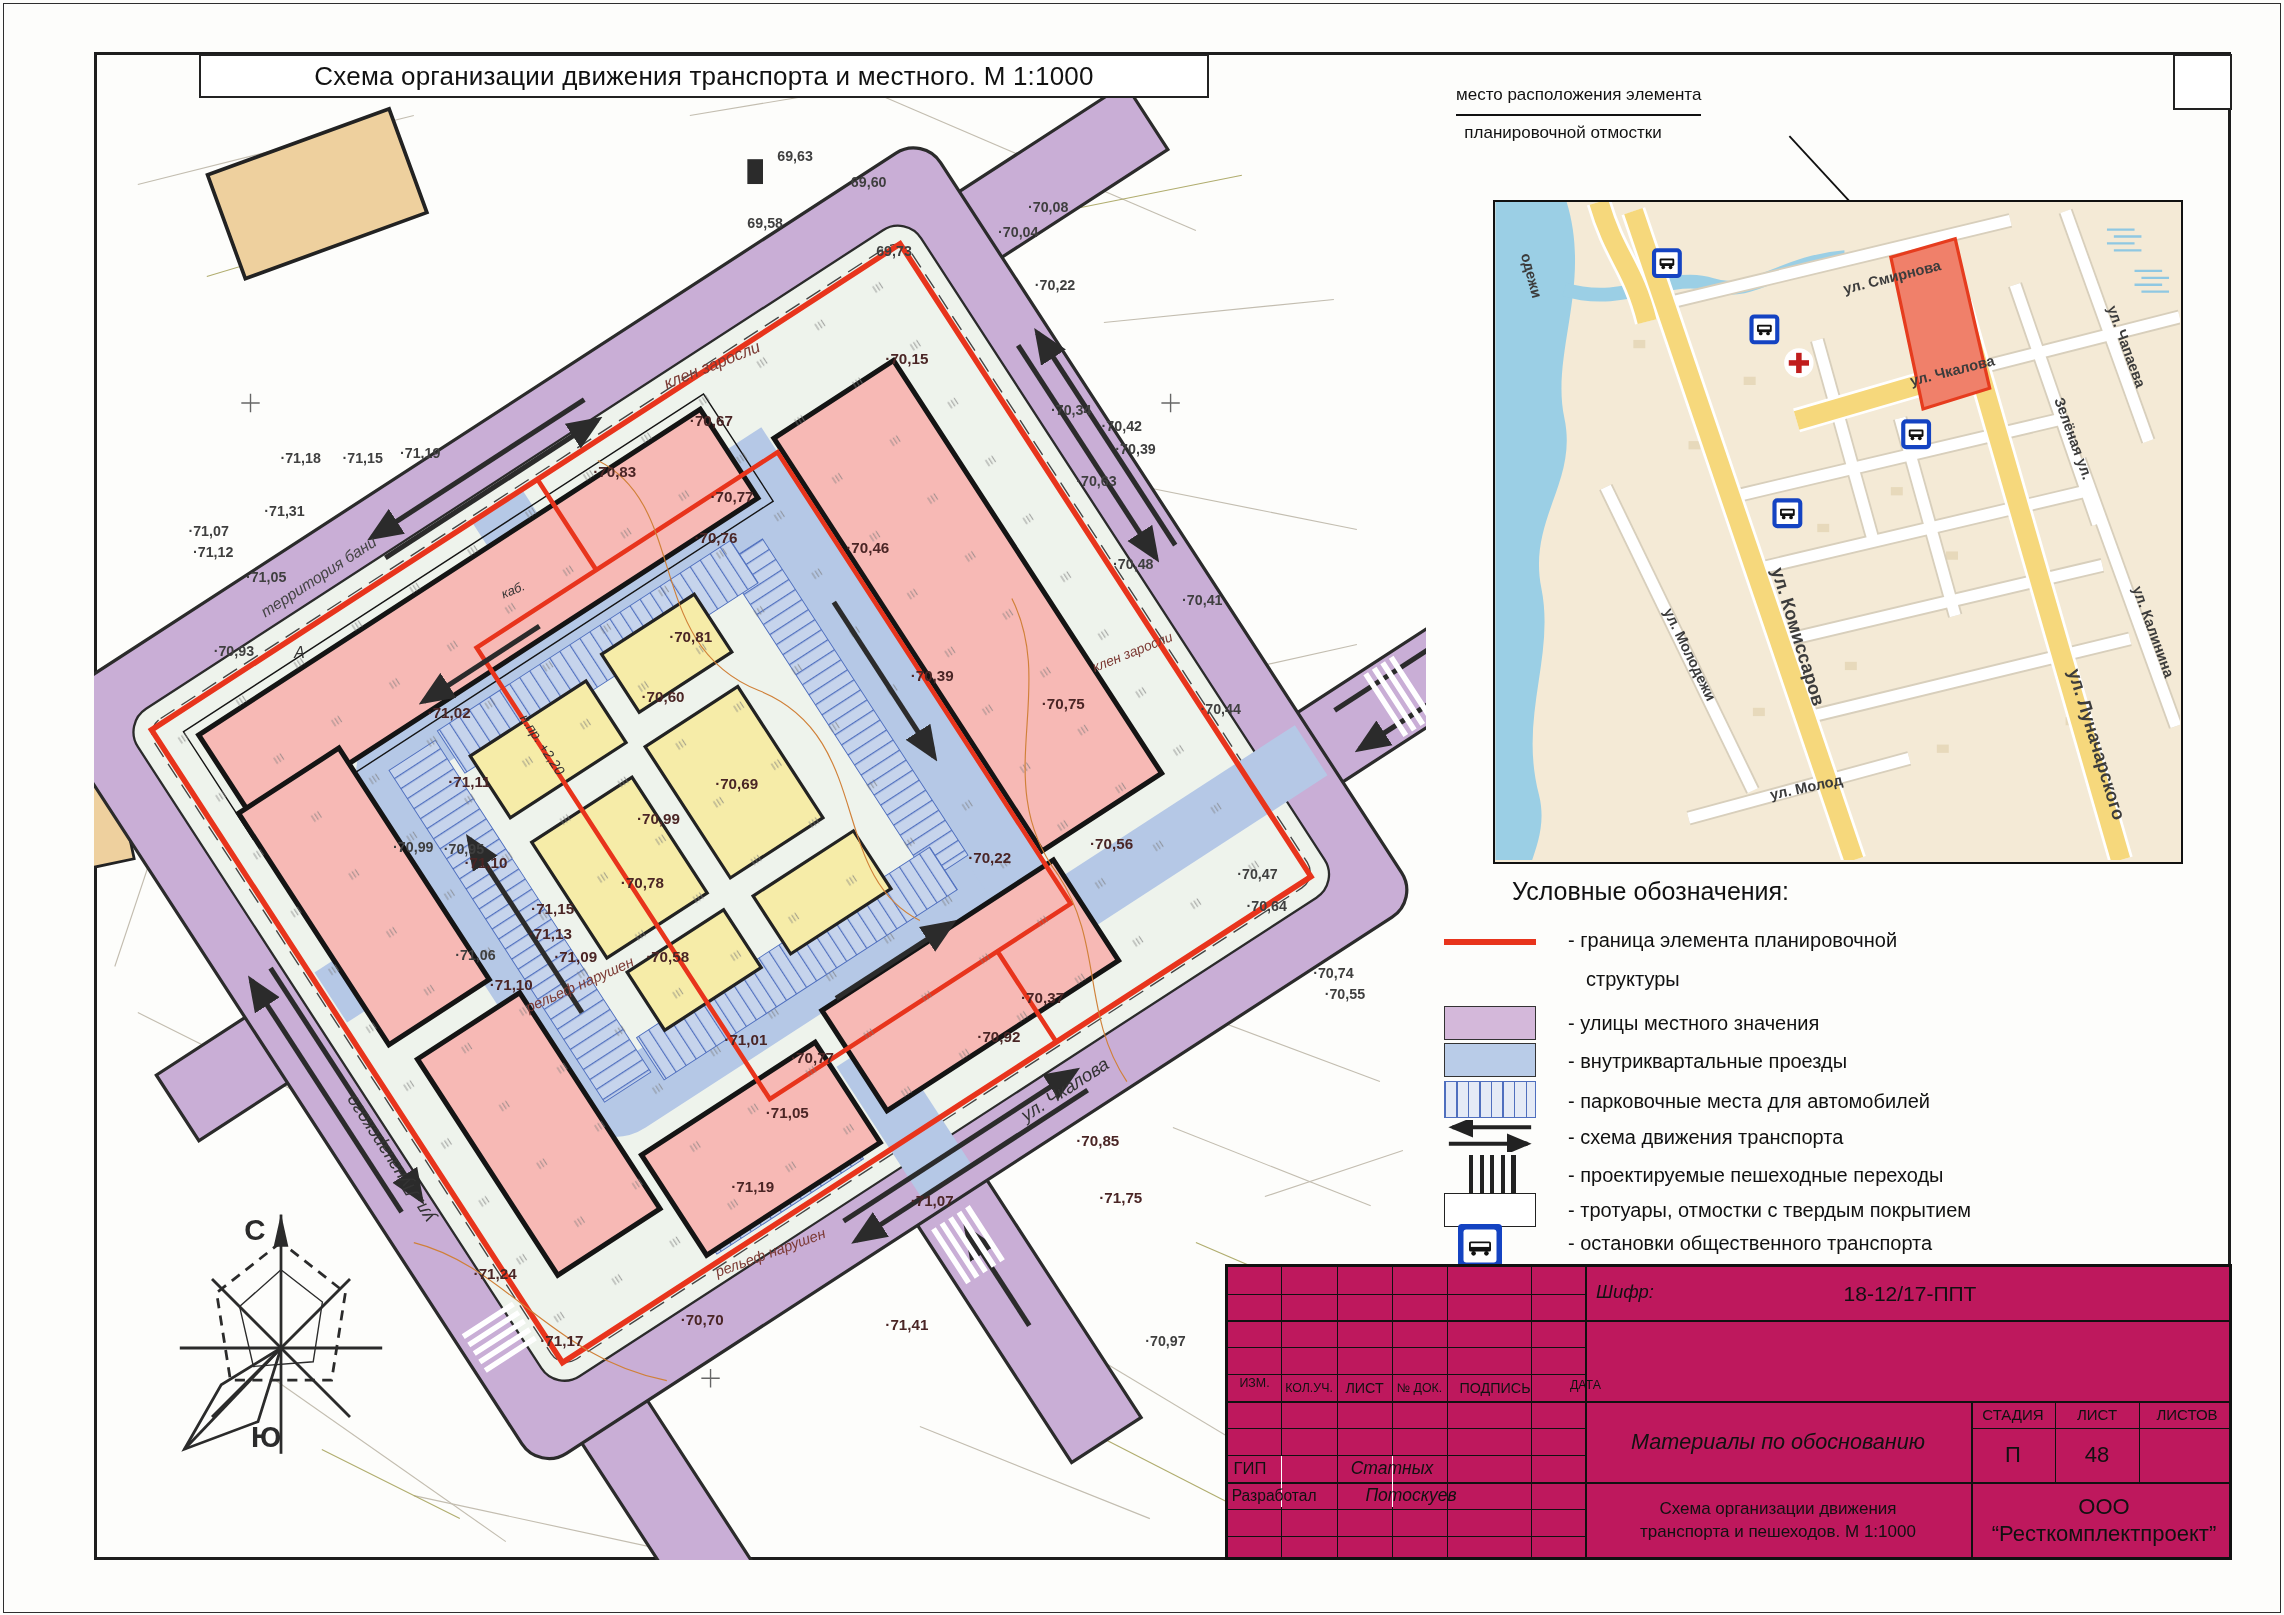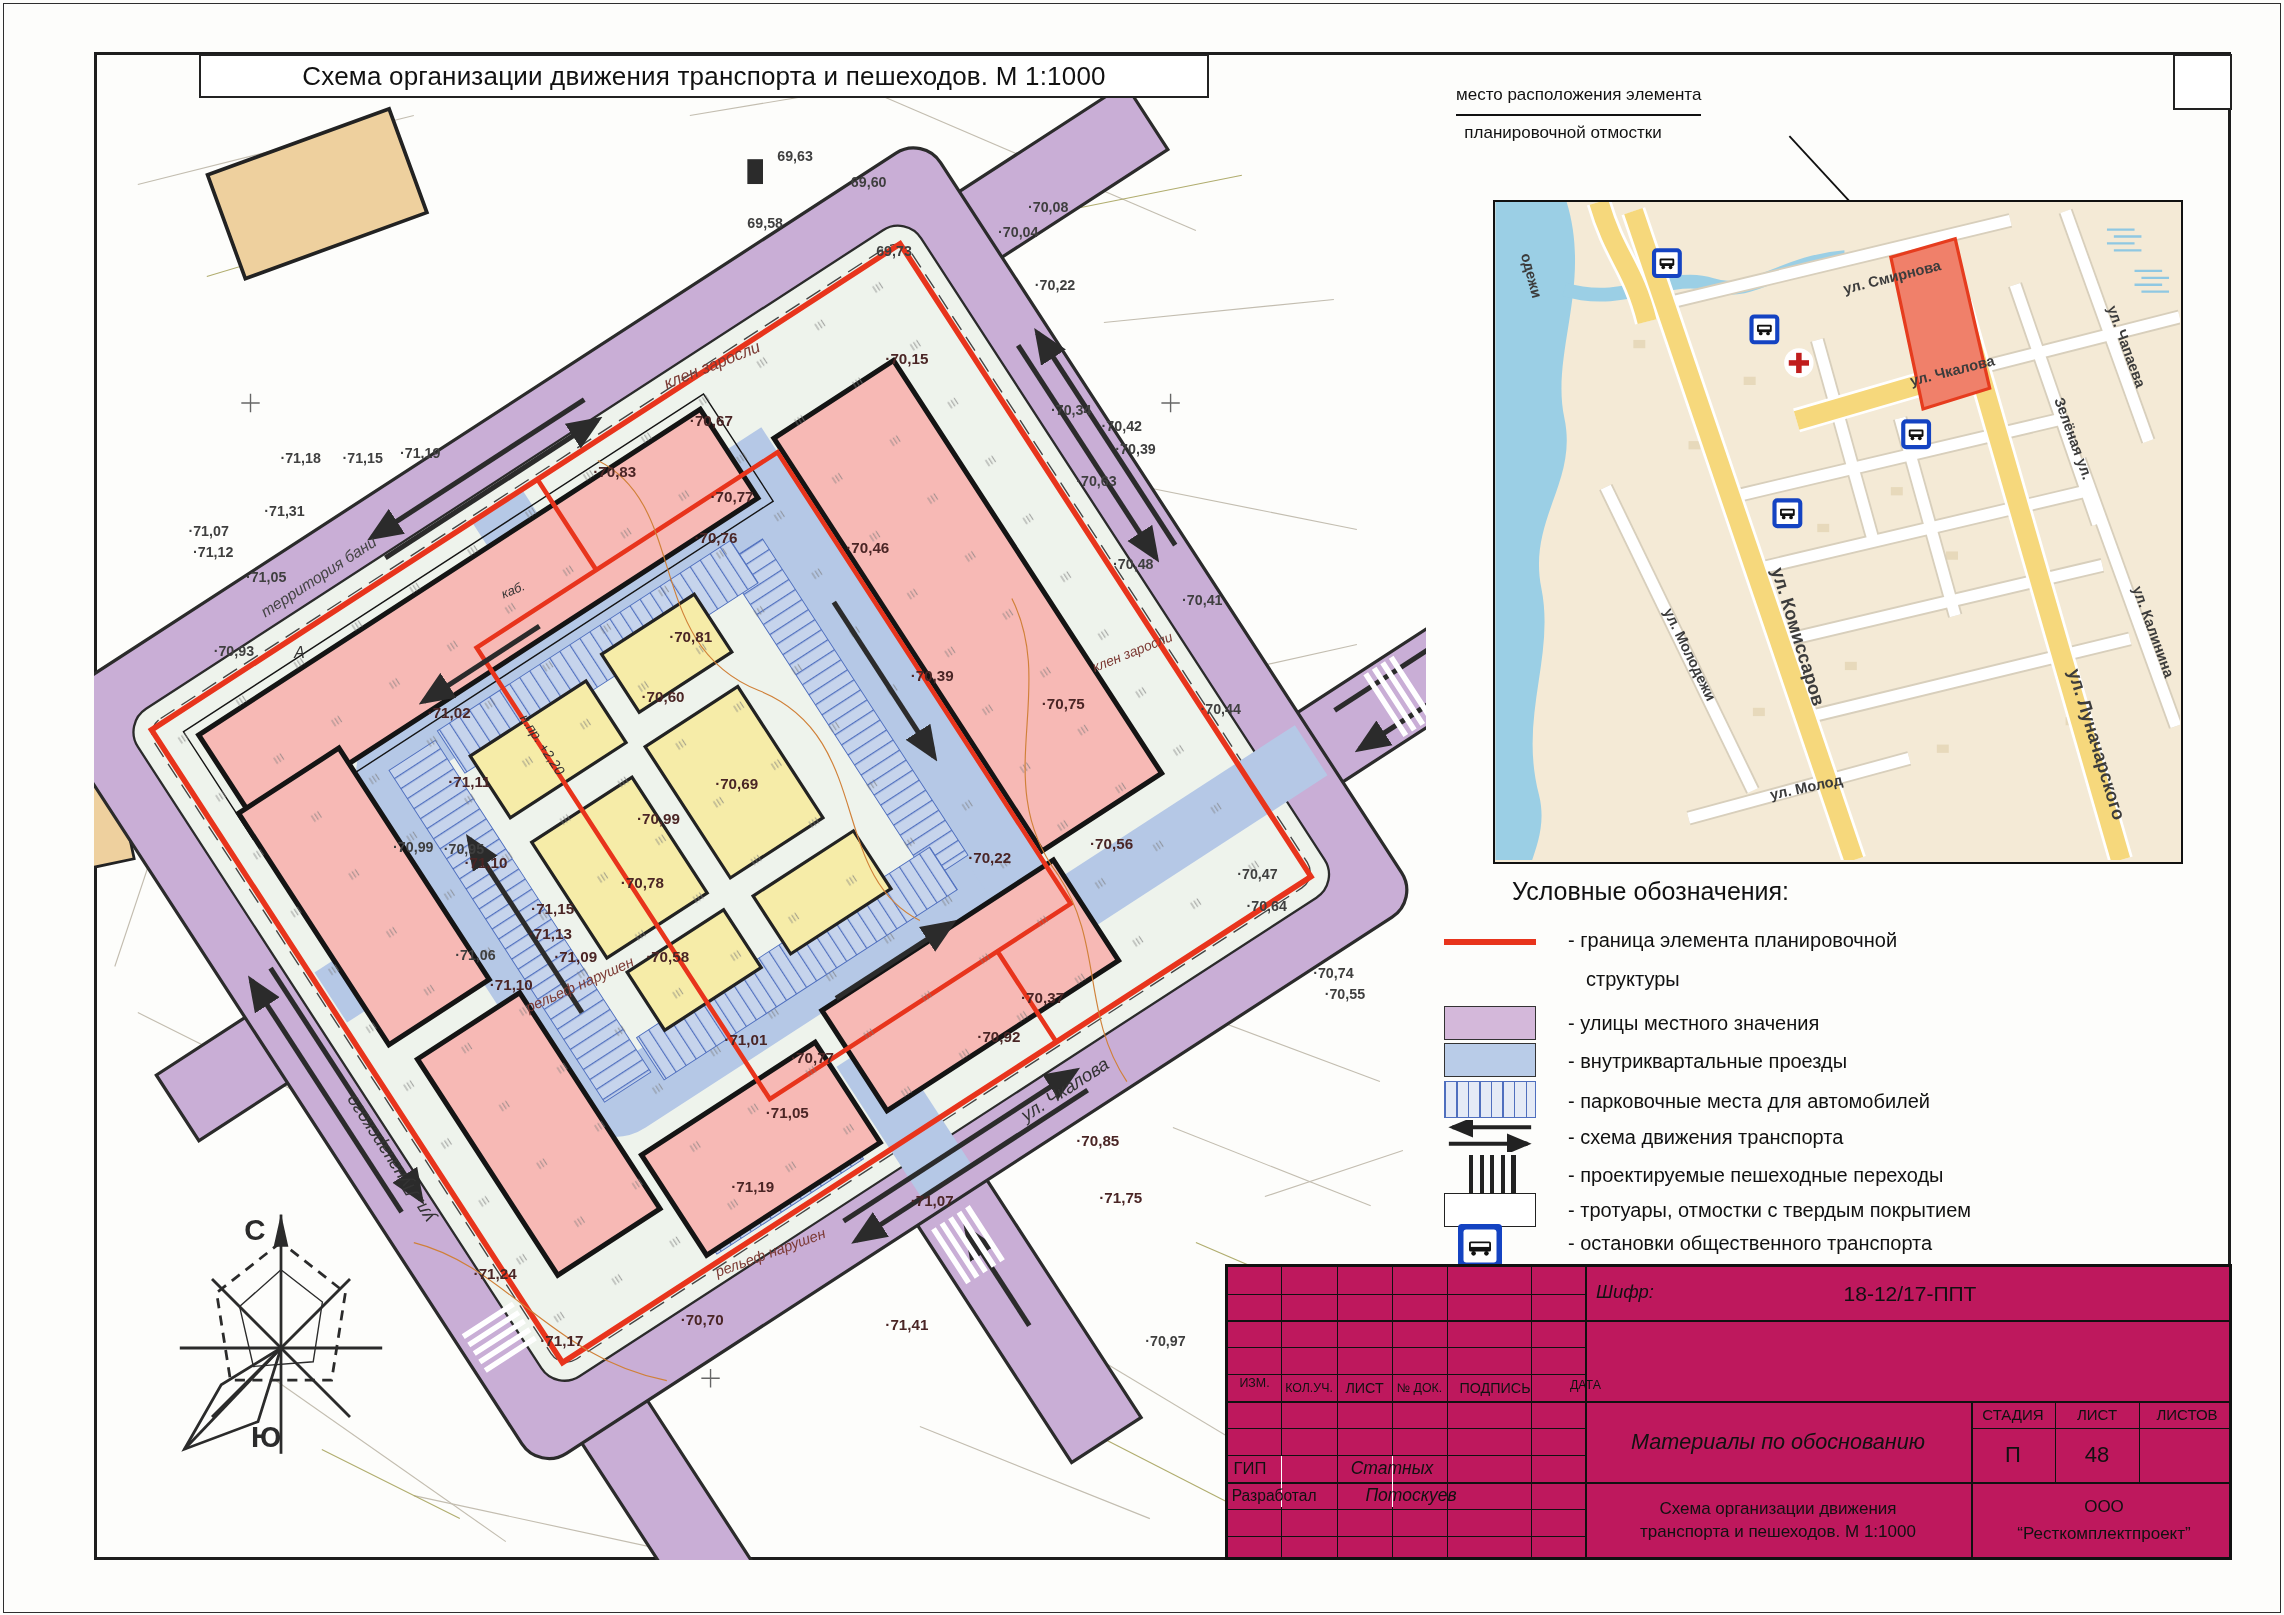--- a/index.html
+++ b/index.html
@@ -275,21 +275,21 @@
       <text x="2380" y="1460" font-size="30" transform="rotate(-22 2380 1460)">клен заросли</text>
       <text x="1150" y="2200" font-size="32" transform="rotate(-24 1150 2200)">рельеф нарушен</text>
       <text x="1560" y="2775" font-size="32" transform="rotate(-20 1560 2775)">рельеф нарушен</text>
       <text x="1130" y="1560" font-size="30" fill="#333" transform="rotate(57 1130 1560)">н.пр. +2,20</text>
       <text x="1095" y="1300" font-size="28" fill="#333" transform="rotate(-22 1095 1300)">каб.</text>
       <text x="640" y="1430" font-size="34" fill="#333">А</text>
     </g>
   </svg>
 
   <div id="title-box">
-    <span>Схема организации движения транспорта и пешеходов. М 1:1000</span>
+    <span>Схема организации движения транспорта и местного. М 1:1000</span>
   </div>
   <div id="corner-box"></div>
 
   <div id="callout">
     <span class="u">место расположения элемента</span><br>
     <span class="l2">планировочной отмостки</span>
   </div>
   <svg class="abs" style="left:1426px;top:52px;pointer-events:none;" width="828" height="828" viewBox="0 0 1800 1800">
     <line x1="790" y1="183" x2="1090" y2="508" stroke="#111" stroke-width="4"></line>
   </svg>
@@ -527,21 +527,21 @@
       <div class="cell ctr" style="left:827px;width:84px;top:134px;height:27px;font-size:15px;">ЛИСТ</div>
       <div class="cell ctr" style="left:911px;width:96px;top:134px;height:27px;font-size:15px;">ЛИСТОВ</div>
       <div class="cell ctr" style="left:743px;width:84px;top:161px;height:54px;font-size:22px;">П</div>
       <div class="cell ctr" style="left:827px;width:84px;top:161px;height:54px;font-size:22px;">48</div>
       <div class="cell ctr" style="left:911px;width:96px;top:161px;height:54px;font-size:22px;"></div>
 
       <div class="cell ctr" style="left:357px;width:386px;top:217px;height:72px;flex-direction:column;font-size:17px;line-height:23px;">
         <span>Схема организации движения</span>
         <span>транспорта и пешеходов. М 1:1000</span>
       </div>
-      <div class="cell ctr" style="left:745px;width:262px;top:217px;height:72px;flex-direction:column;font-size:17px;line-height:27px;text-align:center;">
+      <div class="cell ctr" style="left:745px;width:262px;top:217px;height:72px;flex-direction:column;font-size:22px;line-height:27px;text-align:center;">
         <span>ООО</span>
         <span>“Ресткомплектпроект”</span>
       </div>
 
       <div class="cell" style="left:5.5px;top:188px;height:27px;line-height:27px;font-size:16.6px;">ГИП</div>
       <div class="cell ctr" style="left:109px;width:110px;top:188px;height:27px;font-size:17.5px;font-style:italic;">Статных</div>
       <div class="cell" style="left:3.7px;top:215px;height:27px;line-height:27px;font-size:15.6px;">Разработал</div>
       <div class="cell ctr" style="left:109px;width:110px;top:215px;height:27px;font-size:17.5px;font-style:italic;padding-left:38px;">Потоскуев</div>
     </div>
   </div>

